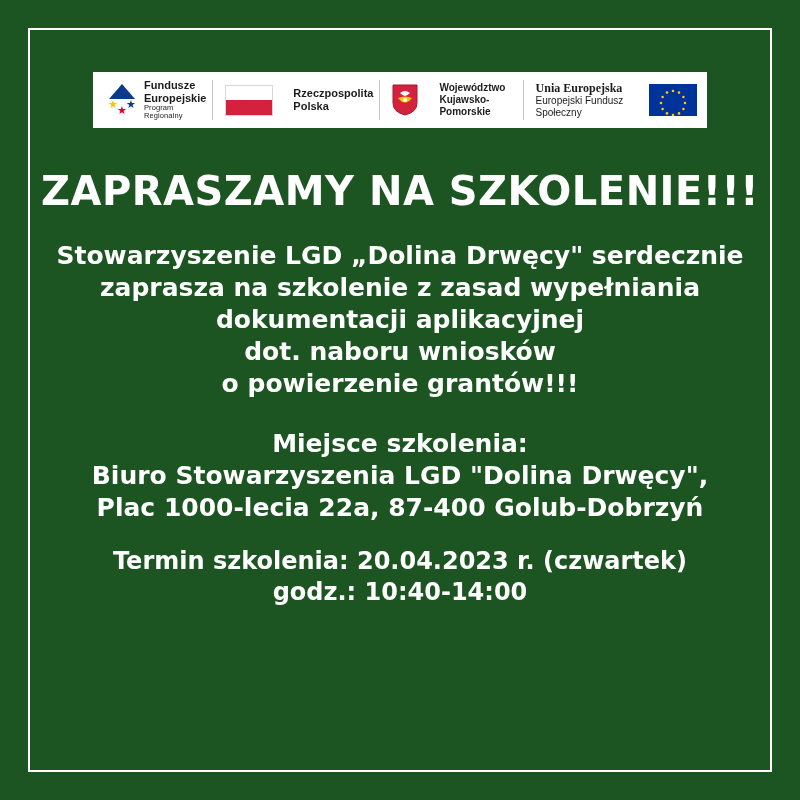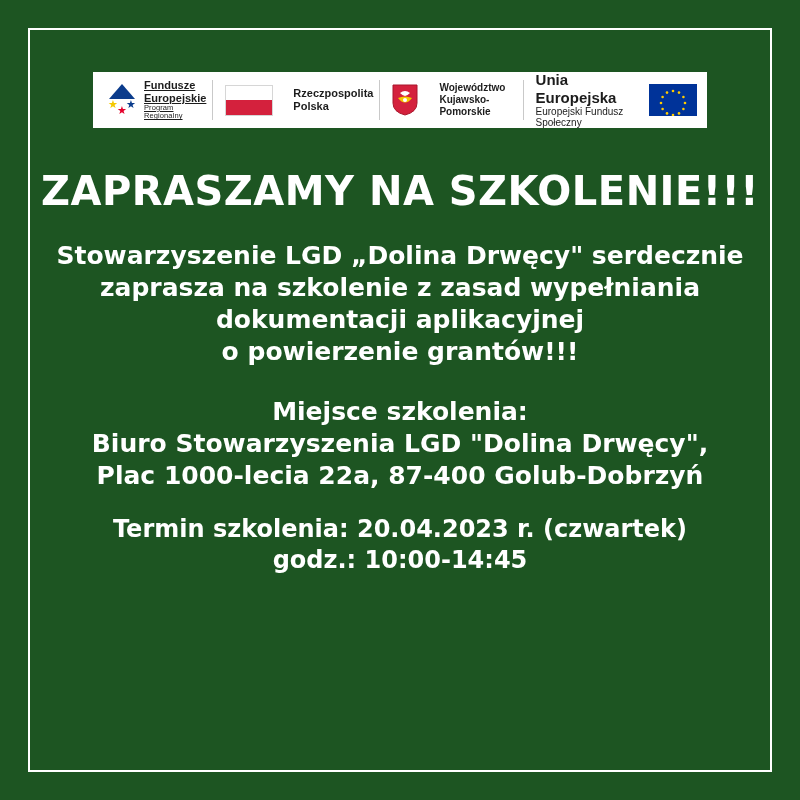--- a/index.html
+++ b/index.html
@@ -92,21 +92,20 @@
     color: #e4002b; font-size: 11px; line-height: 11px;
   }
   .fe-mark .star3 {
     position: absolute; left: 19px; top: 16px;
     color: #0b3c8c; font-size: 11px; line-height: 11px;
   }
   .fe-text {
     font-family: "Liberation Sans", sans-serif;
     color: #1c1c1c;
     line-height: 1.12;
-    text-decoration: underline;
   }
   .fe-text .l1, .fe-text .l2 {
     font-size: 11px;
     font-weight: bold;
   }
   .fe-text .l3 {
     font-size: 7.5px;
     font-weight: normal;
     letter-spacing: .1px;
   }
@@ -145,21 +144,21 @@
   }
 
   
   .ue-cell { gap: 8px; padding-left: 6px; }
   .ue-text {
     font-family: "Liberation Sans", sans-serif;
     color: #1c1c1c;
     line-height: 1.15;
     text-align: left;
   }
-  .ue-text .l1 { font-size: 15px; font-weight: bold; }
+  .ue-text .l1 { font-size: 12px; font-weight: bold; font-family: Liberation Serif, serif; }
   .ue-text .l2 { font-size: 10px; font-weight: normal; }
   .ue-flag {
     width: 48px; height: 32px;
     background: #003399;
     position: relative;
     flex: none;
   }
 
   
   .headline {
@@ -284,29 +283,30 @@
       </div>
 
     </div>
 
     <div class="headline">ZAPRASZAMY NA SZKOLENIE!!!</div>
 
     <div class="para block-invite">
       <div>Stowarzyszenie LGD „Dolina Drwęcy" serdecznie</div>
       <div>zaprasza na szkolenie z zasad wypełniania</div>
       <div>dokumentacji aplikacyjnej</div>
+      <div>dot. naboru wniosków</div>
       <div>o powierzenie grantów!!!</div>
     </div>
 
     <div class="para block-place">
       <div>Miejsce szkolenia:</div>
       <div>Biuro Stowarzyszenia LGD "Dolina Drwęcy",</div>
       <div>Plac 1000-lecia 22a, 87-400 Golub-Dobrzyń</div>
     </div>
 
     <div class="para block-date">
       <div>Termin szkolenia: 20.04.2023 r. (czwartek)</div>
-      <div>godz.: 10:00-14:45</div>
+      <div>godz.: 10:40-14:00</div>
     </div>
 
 
   </div>
 </div>
 
 </body></html>

